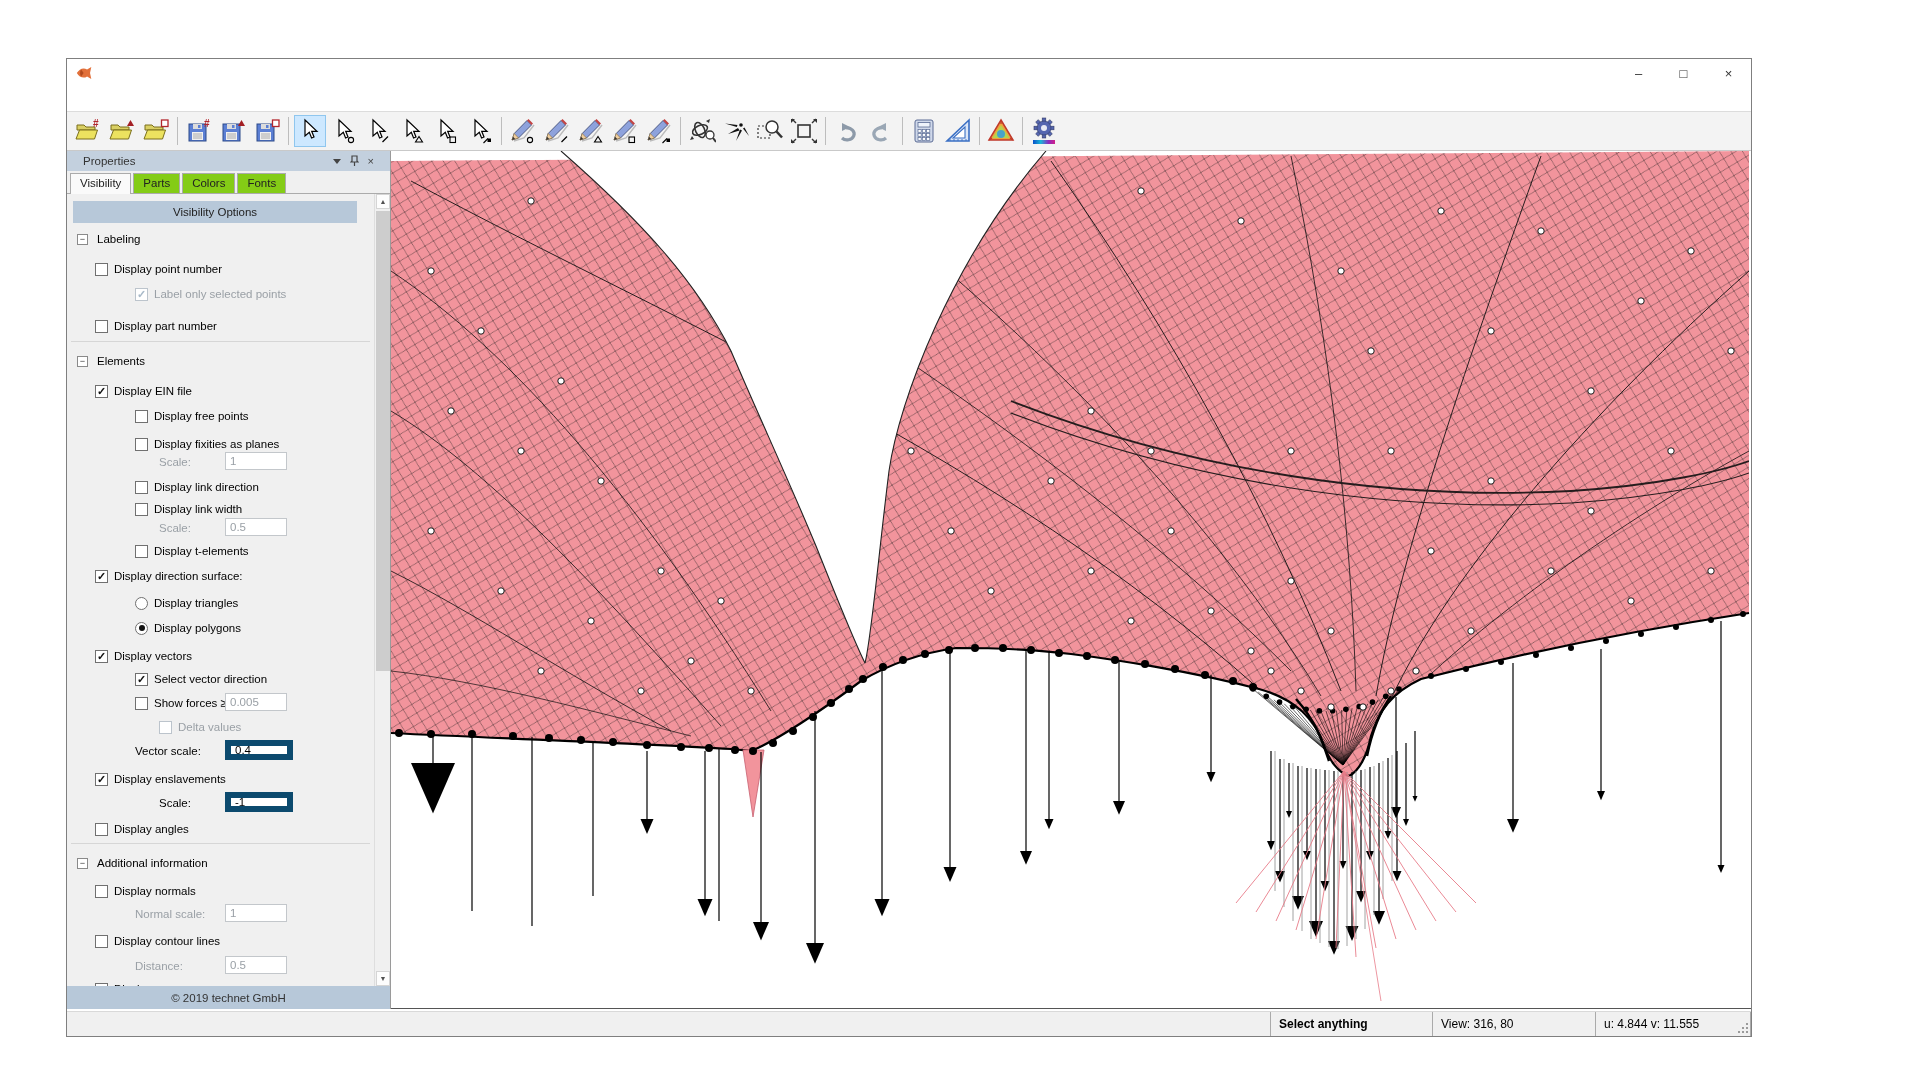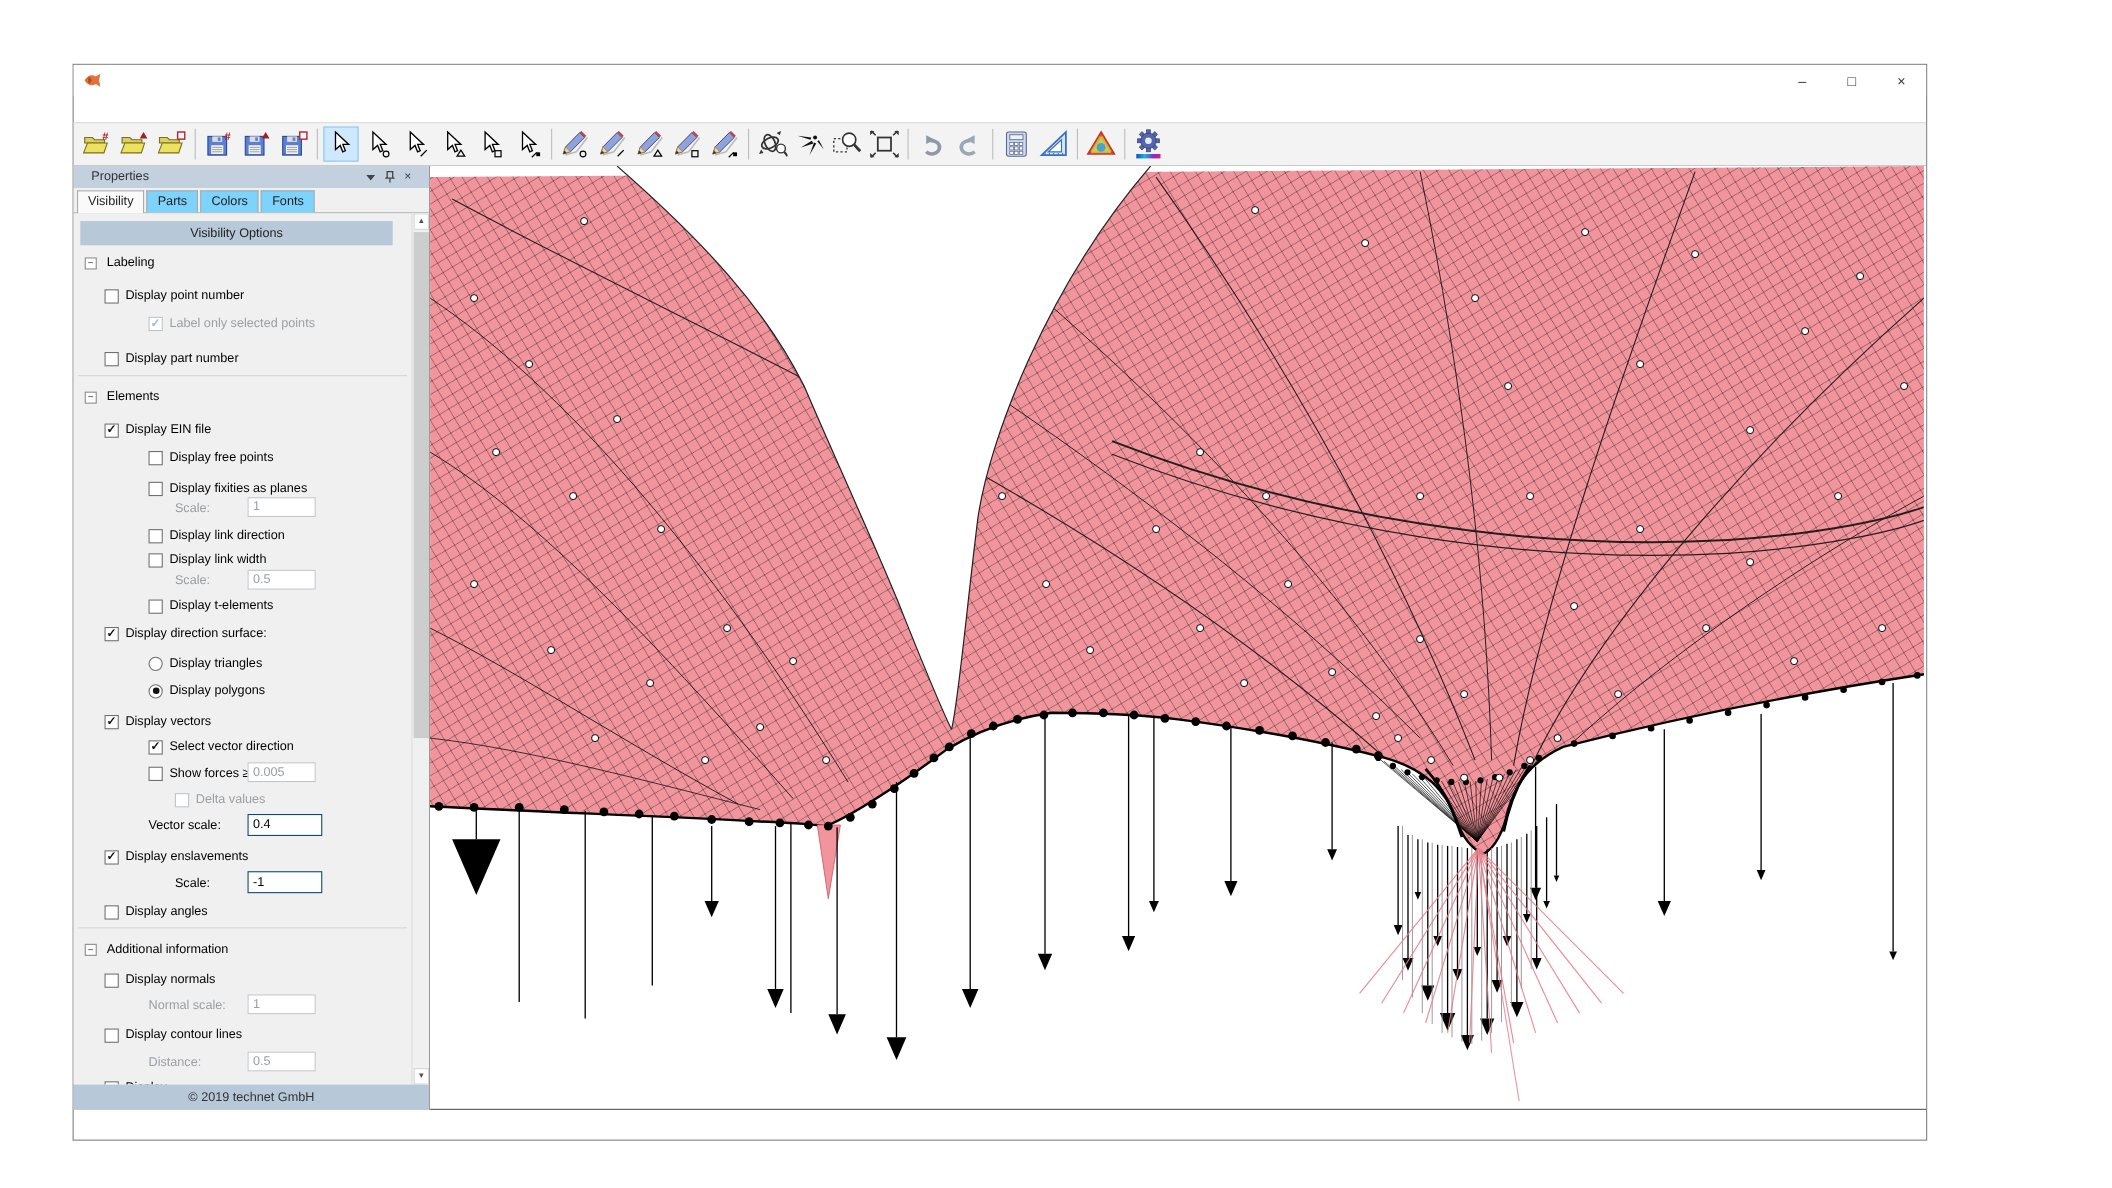--- a/index.html
+++ b/index.html
@@ -23,37 +23,37 @@
   .tbtn.sel { background:#cde8ff; border:1px solid #8fc6ee; }
   .tsep { width:1px; height:28px; background:#bdbdbd; margin:0 4px; }
 
   
   .panel { position:absolute; left:0; top:92px; width:324px; height:858px; background:#f0f0f0; border-right:1px solid #9a9a9a; font-size:11.5px; }
   .panel-title { position:absolute; left:0; top:0; right:0; height:20px; background:#c3d0de; display:flex; align-items:center; padding:0 16px; color:#333;justify-content:flex-end; }
   .panel-title-controls { margin-left:auto; display:flex; align-items:center; gap:9px; color:#444; }
   .pt-drop { width:0; height:0; border-left:4px solid transparent; border-right:4px solid transparent; border-top:5px solid #444; }
   .pt-glyph { font-size:11px; line-height:1; }
   .tabs { position:absolute; left:0; top:20px; right:0; height:23px; display:flex; align-items:flex-end; padding-left:3px; background:#f0f0f0; border-bottom:1px solid #ababab; }
-  .tab { padding:3px 9px 4px 9px; border:1px solid #ababab; border-bottom:none; margin-right:2px; background:#7dd3fc; color:#222; }
+  .tab { padding:3px 9px 4px 9px; border:1px solid #ababab; border-bottom:none; margin-right:2px; background:#84cc16; color:#222; }
   .tab.active { background:#fafafa; position:relative; top:1px; padding-bottom:5px; }
   .panel-content { position:absolute; left:0; top:43px; right:0; height:792px; overflow:hidden; background:#f0f0f0; }
   .vis-header { position:absolute; left:6px; top:7px; width:284px; height:22px; background:#b7c8d9; color:#222; display:flex; align-items:center; justify-content:center; }
   .prow { position:absolute; height:20px; display:flex; align-items:center; color:#000; }
   .prow.gray { color:#9aa0a6; }
   .ghead { left:10px; }
   .gbox { width:11px; height:11px; border:1px solid #8a8a8a; background:#fff; display:inline-flex; align-items:center; justify-content:center; font-size:9px; line-height:1; color:#333; margin-right:9px; }
   .gbox::before { content:"\2212"; }
   .cb { width:13px; height:13px; border:1px solid #707070; background:#fff; margin-right:6px; display:inline-flex; align-items:center; justify-content:center; font-size:11px; line-height:1; color:#111; flex:0 0 auto; }
   .cb.on::before { content:"\2713"; font-weight:bold; }
   .cb.dis { border-color:#bcc4cc; }
   .cb.dis.on::before { color:#a9bac9; }
   .radio { width:13px; height:13px; border:1px solid #707070; border-radius:50%; background:#fff; margin-right:6px; display:inline-flex; align-items:center; justify-content:center; flex:0 0 auto; }
   .radio.on::before { content:""; width:6px; height:6px; border-radius:50%; background:#111; }
   .tin { position:absolute; height:18px; width:62px; border:1px solid #c3c7cb; background:#fff; font-family:"Liberation Sans",sans-serif; font-size:11.5px; color:#9aa0a6; padding:0 4px; }
-  .tin.en { border:1px solid #0c4a6e; color:#000; width:68px; height:20px; }
+  .tin.en { border:6px solid #0c4a6e; color:#000; width:68px; height:20px; }
   .psep { position:absolute; left:4px; right:20px; height:1px; background:#d6d6d6; }
   .panel-footer { position:absolute; left:0; bottom:0; right:0; height:23px; background:#b7c8d9; color:#333; display:flex; align-items:center; justify-content:center; }
   
   .scroll { position:absolute; right:0; top:0; width:16px; height:792px; background:#f0f0f0; border-left:1px solid #dedede; }
   .sarrow { position:absolute; left:1px; width:14px; height:15px; background:#fdfdfd; border:1px solid #d5d5d5; color:#505050; font-size:7px; display:flex; align-items:center; justify-content:center; }
   .sthumb { position:absolute; left:1px; top:17px; width:14px; height:460px; background:#cdcdcd; }
 
   
   .canvas { position:absolute; left:324px; top:92px; width:1360px; height:858px; background:#fff; border-bottom:1px solid #555; }
   .canvas svg { display:block; }
@@ -777,14 +777,30 @@
           <circle cx="880" cy="520" r="3.2" fill="#fff" stroke="#000" stroke-width="0.9"></circle>
           <circle cx="910" cy="540" r="3.2" fill="#fff" stroke="#000" stroke-width="0.9"></circle>
           <circle cx="940" cy="556" r="3.2" fill="#fff" stroke="#000" stroke-width="0.9"></circle>
           <circle cx="972" cy="556" r="3.2" fill="#fff" stroke="#000" stroke-width="0.9"></circle>
           <circle cx="1000" cy="540" r="3.2" fill="#fff" stroke="#000" stroke-width="0.9"></circle>
           <circle cx="1025" cy="520" r="3.2" fill="#fff" stroke="#000" stroke-width="0.9"></circle>
         </g>
     </svg>
   </div>
 
+  <div class="statusbar">
+    <div class="sb-spacer"></div>
+    <div class="sb-field b">Select anything</div>
+    <div class="sb-field sb-view">View: 316, 80</div>
+    <div class="sb-field sb-uv">u: 4.844 v: 11.555</div>
+    <svg class="grip" viewBox="0 0 12 12">
+      <g fill="#9a9a9a">
+          <rect x="9" y="9" width="2" height="2"></rect>
+          <rect x="9" y="5" width="2" height="2"></rect>
+          <rect x="9" y="1" width="2" height="2"></rect>
+          <rect x="5" y="9" width="2" height="2"></rect>
+          <rect x="5" y="5" width="2" height="2"></rect>
+          <rect x="1" y="9" width="2" height="2"></rect>
+        </g>
+    </svg>
+  </div>
 
 </div>
 
 </body></html>

